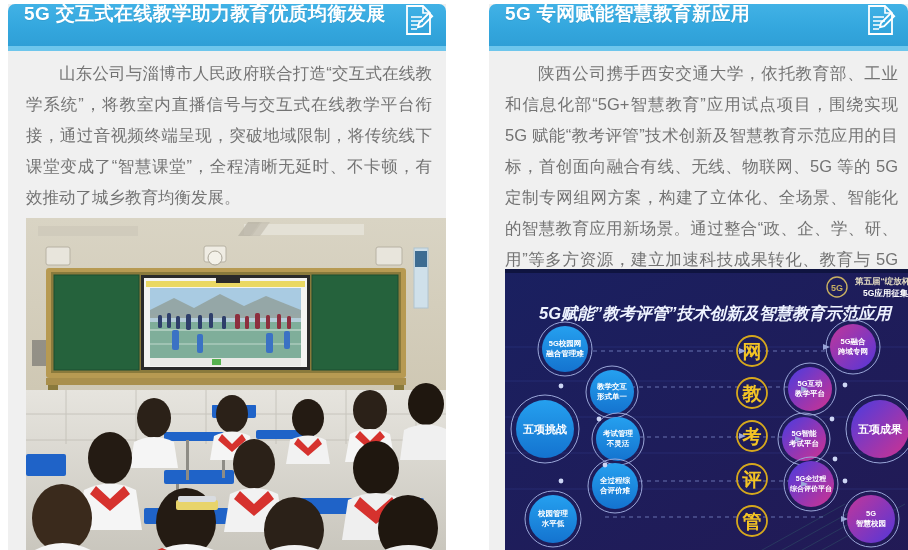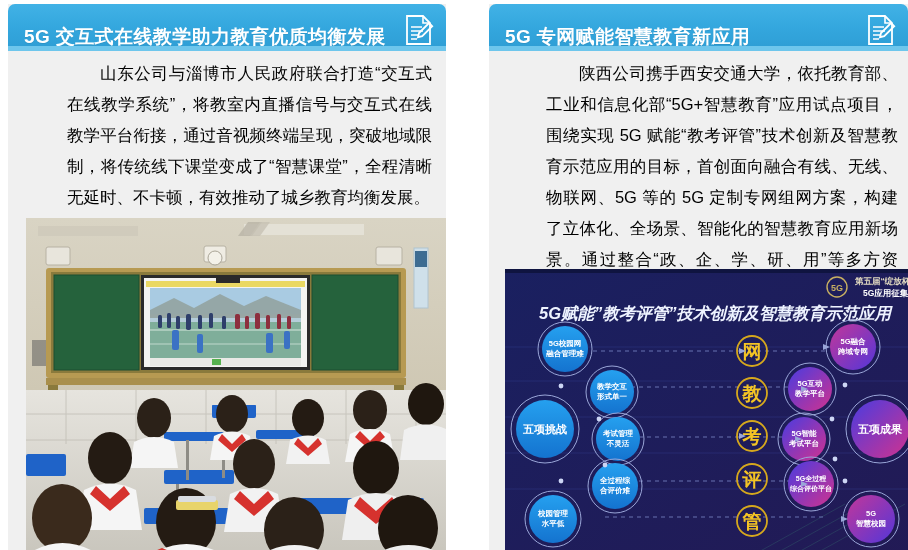--- a/index.html
+++ b/index.html
@@ -11,36 +11,35 @@
 
   .panel{position:relative;width:454px;height:550px;box-sizing:border-box;}
   .panel-inner{position:absolute;left:8px;right:8px;top:4px;bottom:0;background:#f0f0f0;}
   .panel.right .panel-inner{left:35px;right:0px;}
 
   
   .hdr{
     position:absolute;left:0;right:0;top:0;height:42px;
     background:linear-gradient(180deg,#41b2e6 0%,#34a7de 55%,#2f9fd6 100%);
     border-radius:7px 7px 0 0;
-    display:flex;align-items:flex-end;justify-content:space-between;
+    display:flex;align-items:flex-start;justify-content:space-between;
     padding:0 12px 0 16px;box-sizing:border-box;
   }
   .hdr-title{
     color:#ffffff;font-size:19px;font-weight:bold;letter-spacing:.4px;
     white-space:nowrap;line-height:1;text-shadow:0 1px 0 rgba(0,0,0,.07);
   }
   .hdr-under{position:absolute;left:0;right:0;top:42px;height:5px;background:#6ec6ec;}
   .hdr-icon{width:30px;height:32px;flex:0 0 auto;display:block;}
 
   
   .body-text{
     position:absolute;left:18px;right:14px;top:54px;
-    color:#000000;font-size:16.5px;line-height:31px;text-align:justify;
+    color:#737373;font-size:16.5px;line-height:31px;text-align:justify;
     font-family:"Liberation Sans","DejaVu Sans",sans-serif;
-    margin-left:41px;
   }
   .panel.right .body-text{left:16px;right:10px;font-size:16.5px;}
   .body-text p{margin:0;text-indent:2em;}
 
   
   .photo{
     position:absolute;left:18px;top:214px;width:420px;height:336px;overflow:hidden;
     background:#cfc9b8;
   }
   .photo svg{display:block;width:420px;height:336px;}

